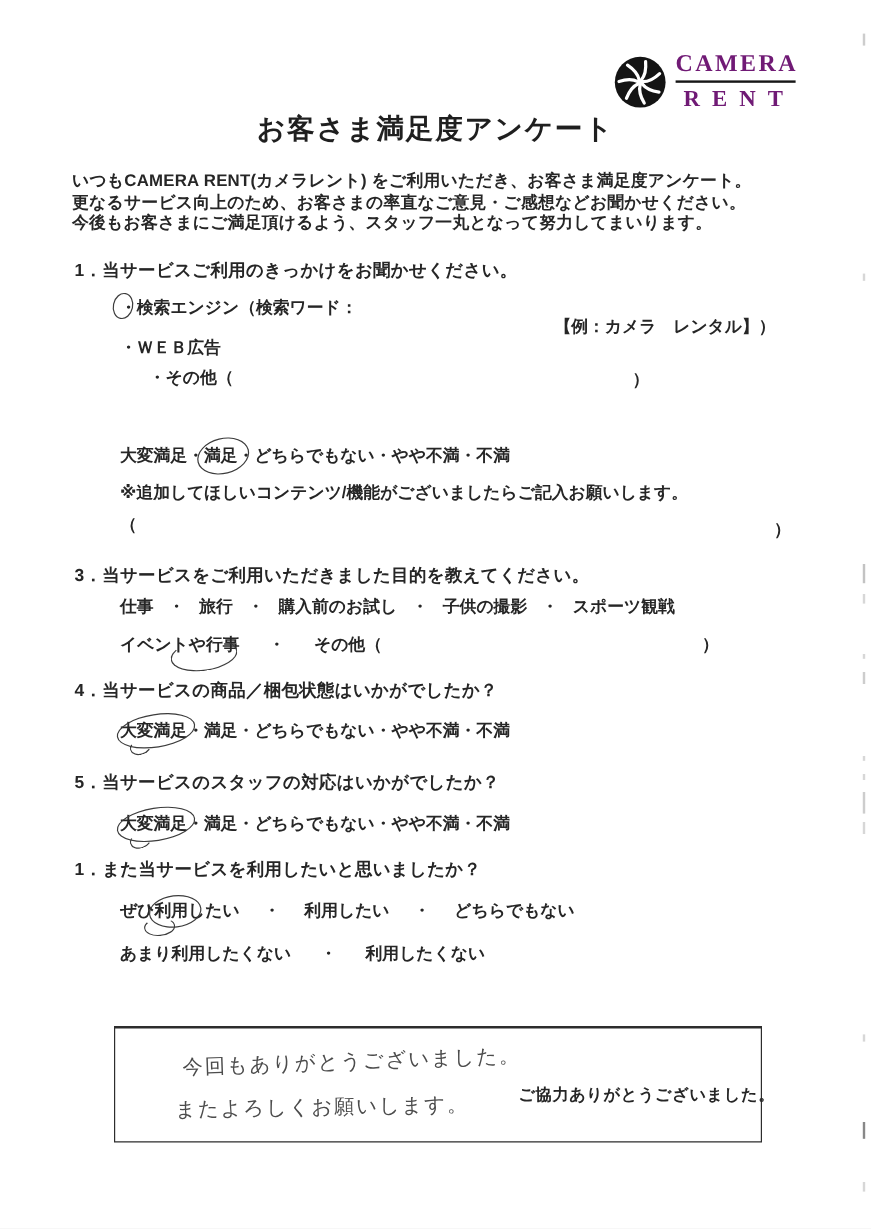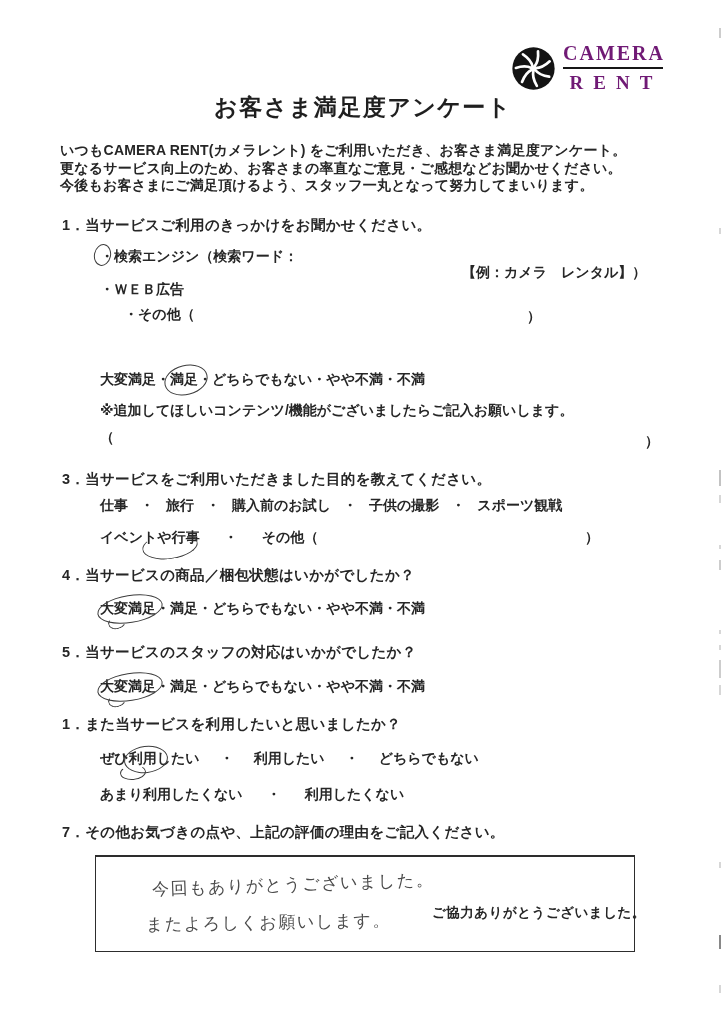--- a/index.html
+++ b/index.html
@@ -178,21 +178,20 @@
     <span>利用したい</span>
     <span class="sep">・</span>
     <span>どちらでもない</span>
   </div>
   <div class="abs opt-row g24" style="left:100px;top:786px;">
     <span>あまり利用したくない</span>
     <span class="sep">・</span>
     <span>利用したくない</span>
   </div>
 
-  <div class="abs q-label" style="left:62px;top:823px;">7．その他お気づきの点や、上記の評価の理由をご記入ください。</div>
   <div class="abs comment-box">
     <span class="hand hand1">今回もありがとうございました。</span>
     <span class="hand hand2">またよろしくお願いします。</span>
   </div>
 
   <div class="abs footer">ご協力ありがとうございました。</div>
 
   <div class="artifact" style="left:719px;top:28px;height:10px;opacity:.5;"></div>
   <div class="artifact" style="left:719px;top:228px;height:6px;opacity:.4;"></div>
   <div class="artifact" style="left:719px;top:470px;height:16px;opacity:.6;"></div>

